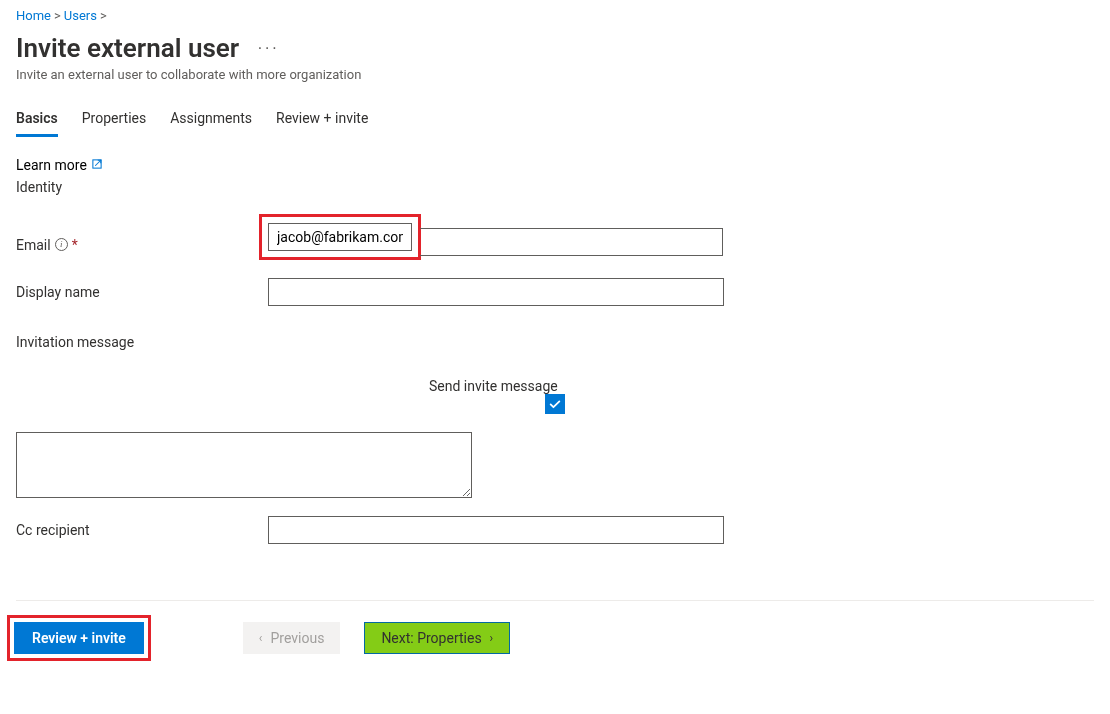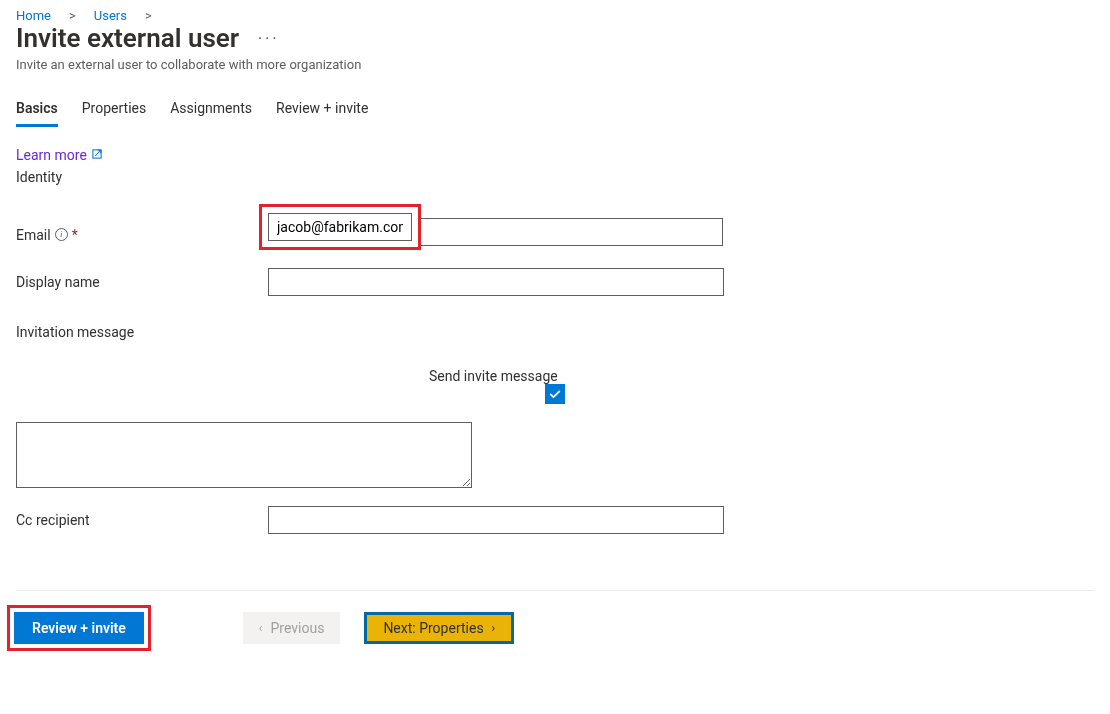--- a/index.html
+++ b/index.html
@@ -7,22 +7,23 @@
       font-family: "Segoe UI", -apple-system, BlinkMacSystemFont, Roboto, sans-serif;
       font-size: 14px;
       color: #323130;
       background: #ffffff;
       padding: 8px 16px 0 16px;
       width: 1110px;
     }
     .breadcrumb {
       display: flex;
       align-items: center;
-      gap: 18px;
+      gap: 3px;
       font-size: 13px;
+      margin-bottom: 10px;
     }
     .breadcrumb a {
       color: #0078d4;
       text-decoration: none;
     }
     .breadcrumb .sep {
       color: #605e5c;
     }
     .title-row {
       display: flex;
@@ -69,21 +70,21 @@
     .tab.active {
       font-weight: 600;
       border-bottom: 3px solid #0078d4;
     }
     .intro {
       font-size: 14px;
       color: #323130;
       margin-bottom: 6px;
     }
     .link {
-      color: #6d28d9;
+      color: #000000;
       text-decoration: none;
       display: inline-flex;
       align-items: center;
       gap: 4px;
     }
     .section-header {
       font-size: 14px;
       font-weight: 400;
       margin-bottom: 20px;
       margin-top: 2px;
@@ -203,22 +204,22 @@
     }
     .nav-btn {
       height: 32px;
       padding: 0 16px;
       font-size: 14px;
       font-family: inherit;
       cursor: pointer;
       display: inline-flex;
       align-items: center;
       gap: 8px;
-      border: 3px solid #0369a1;
-      background: #eab308;
+      border: 1px solid #0369a1;
+      background: #84cc16;
       color: #323130;
     }
     .nav-btn.disabled {
       background: #f3f2f1;
       border: none;
       color: #a19f9d;
       cursor: default;
     }
     .nav-spacer { width: 92px; }
     .chev { font-size: 12px; }

